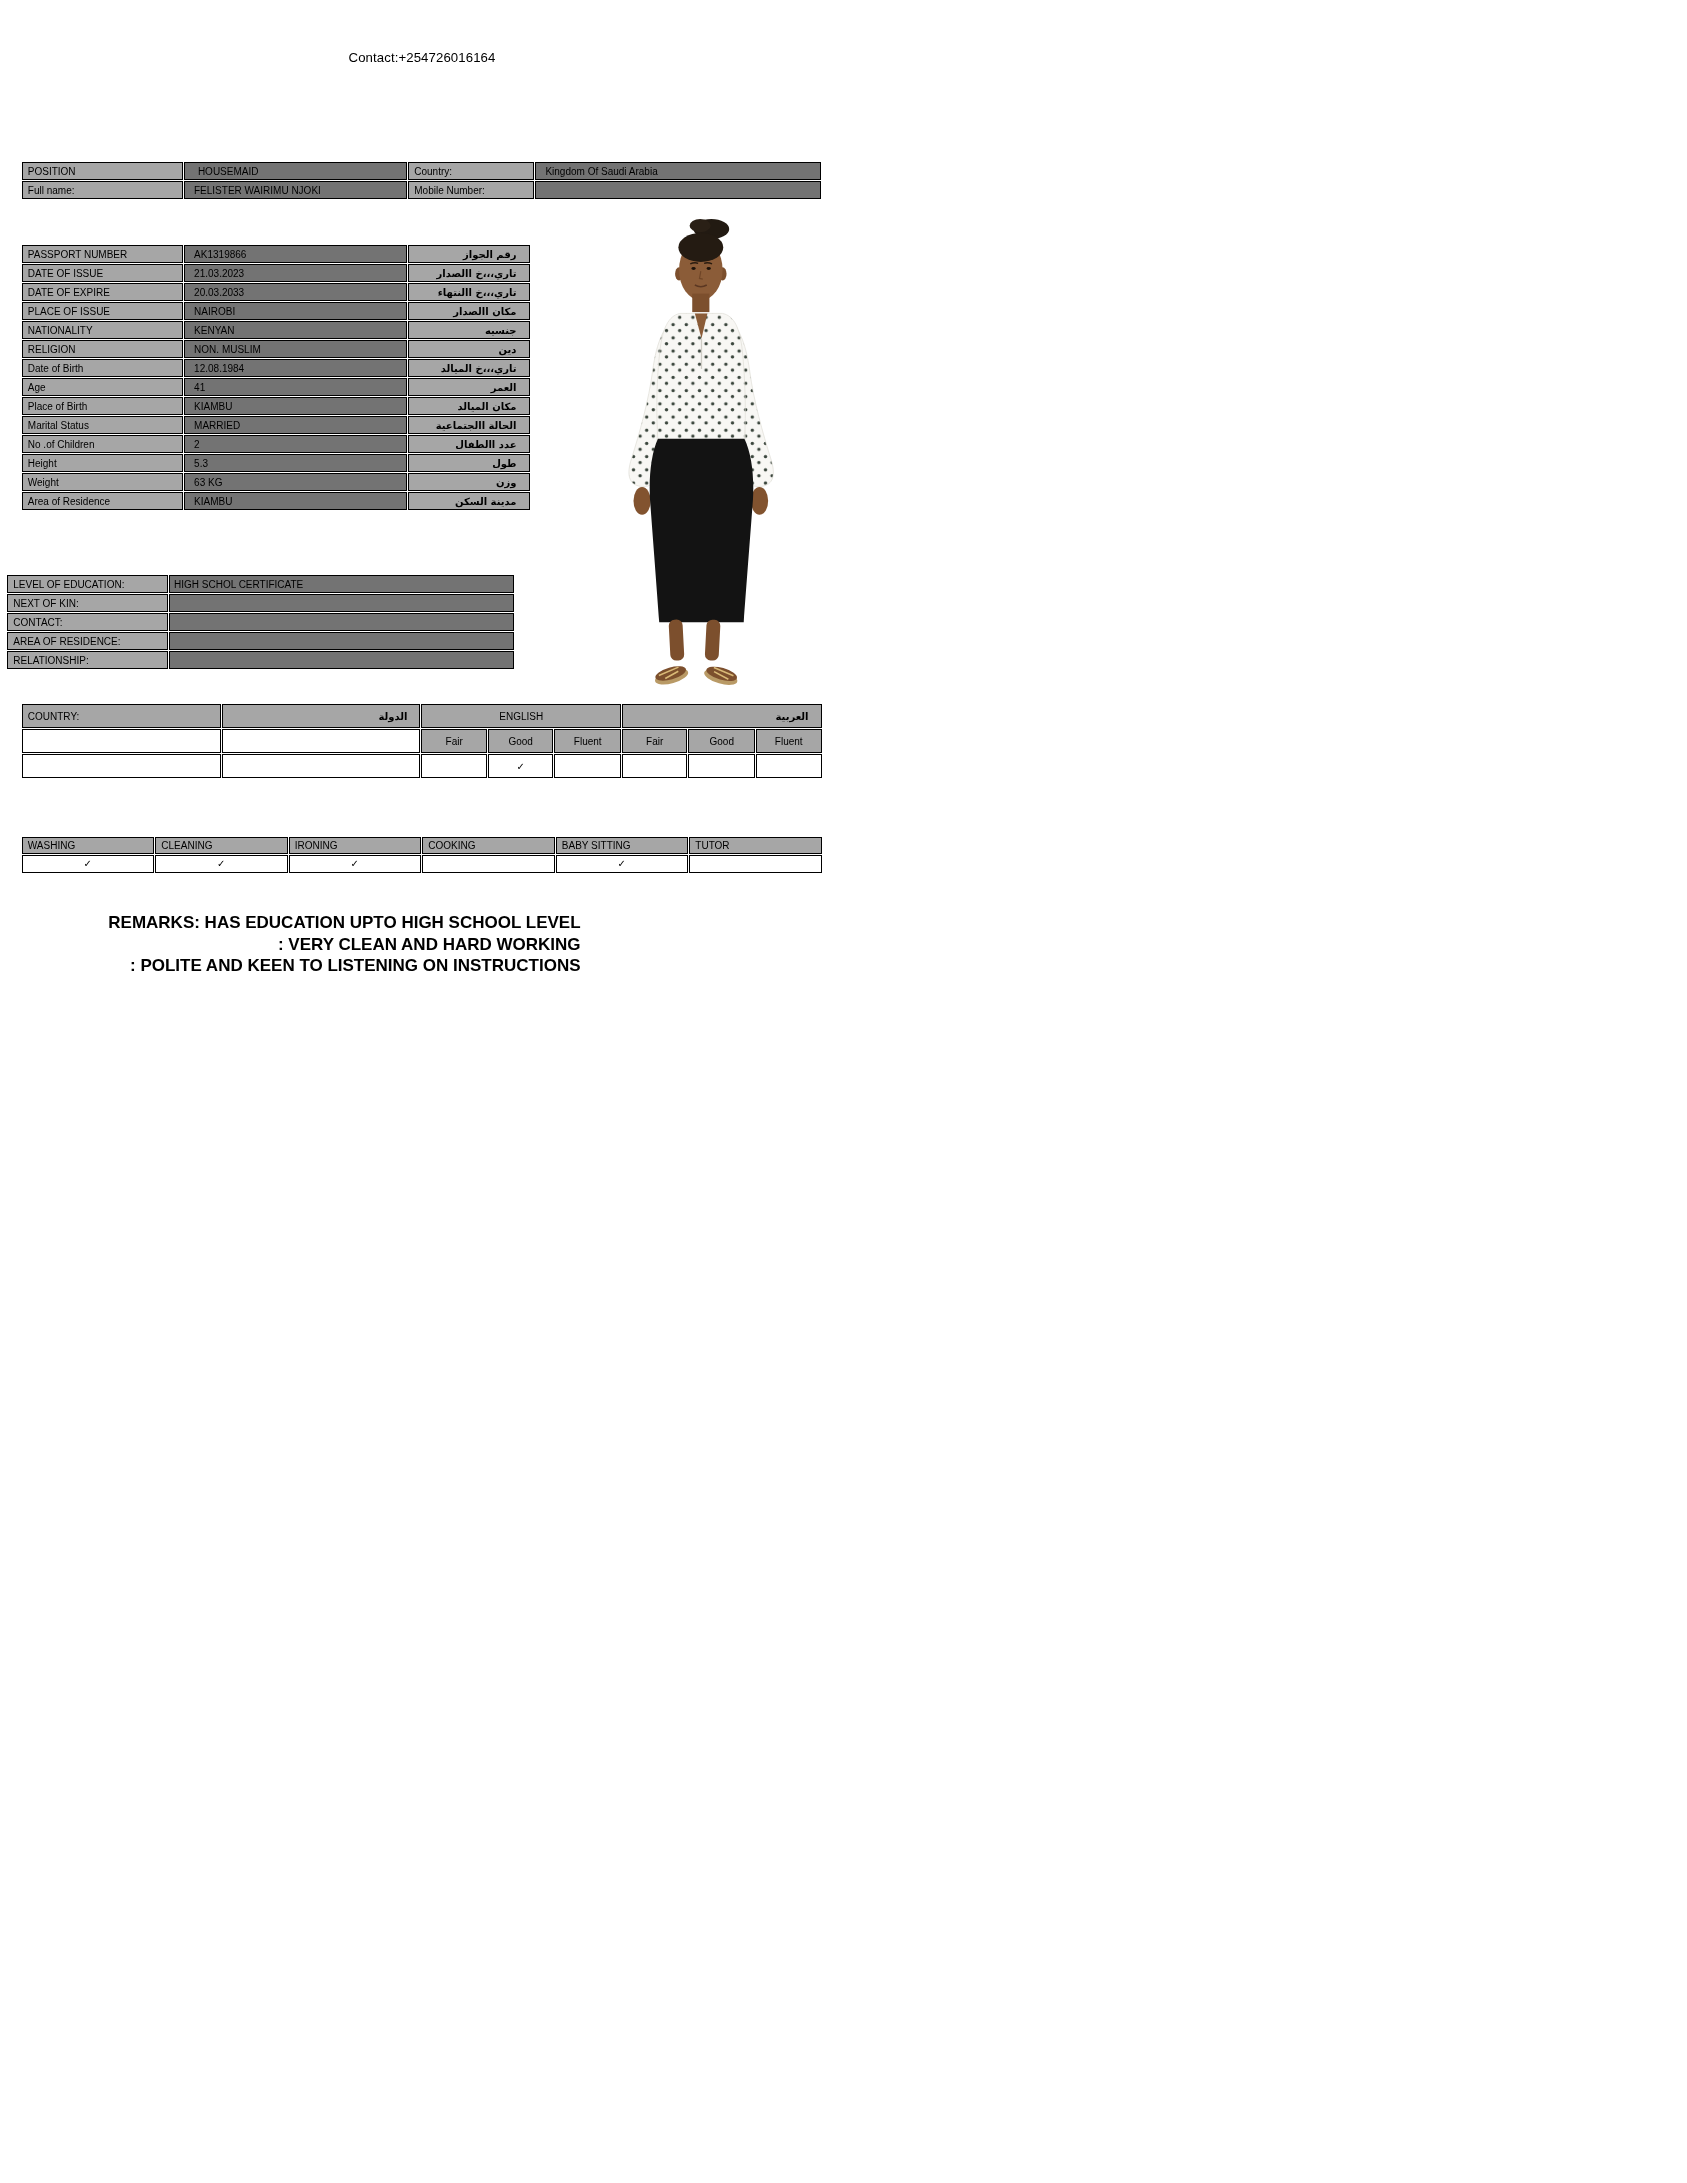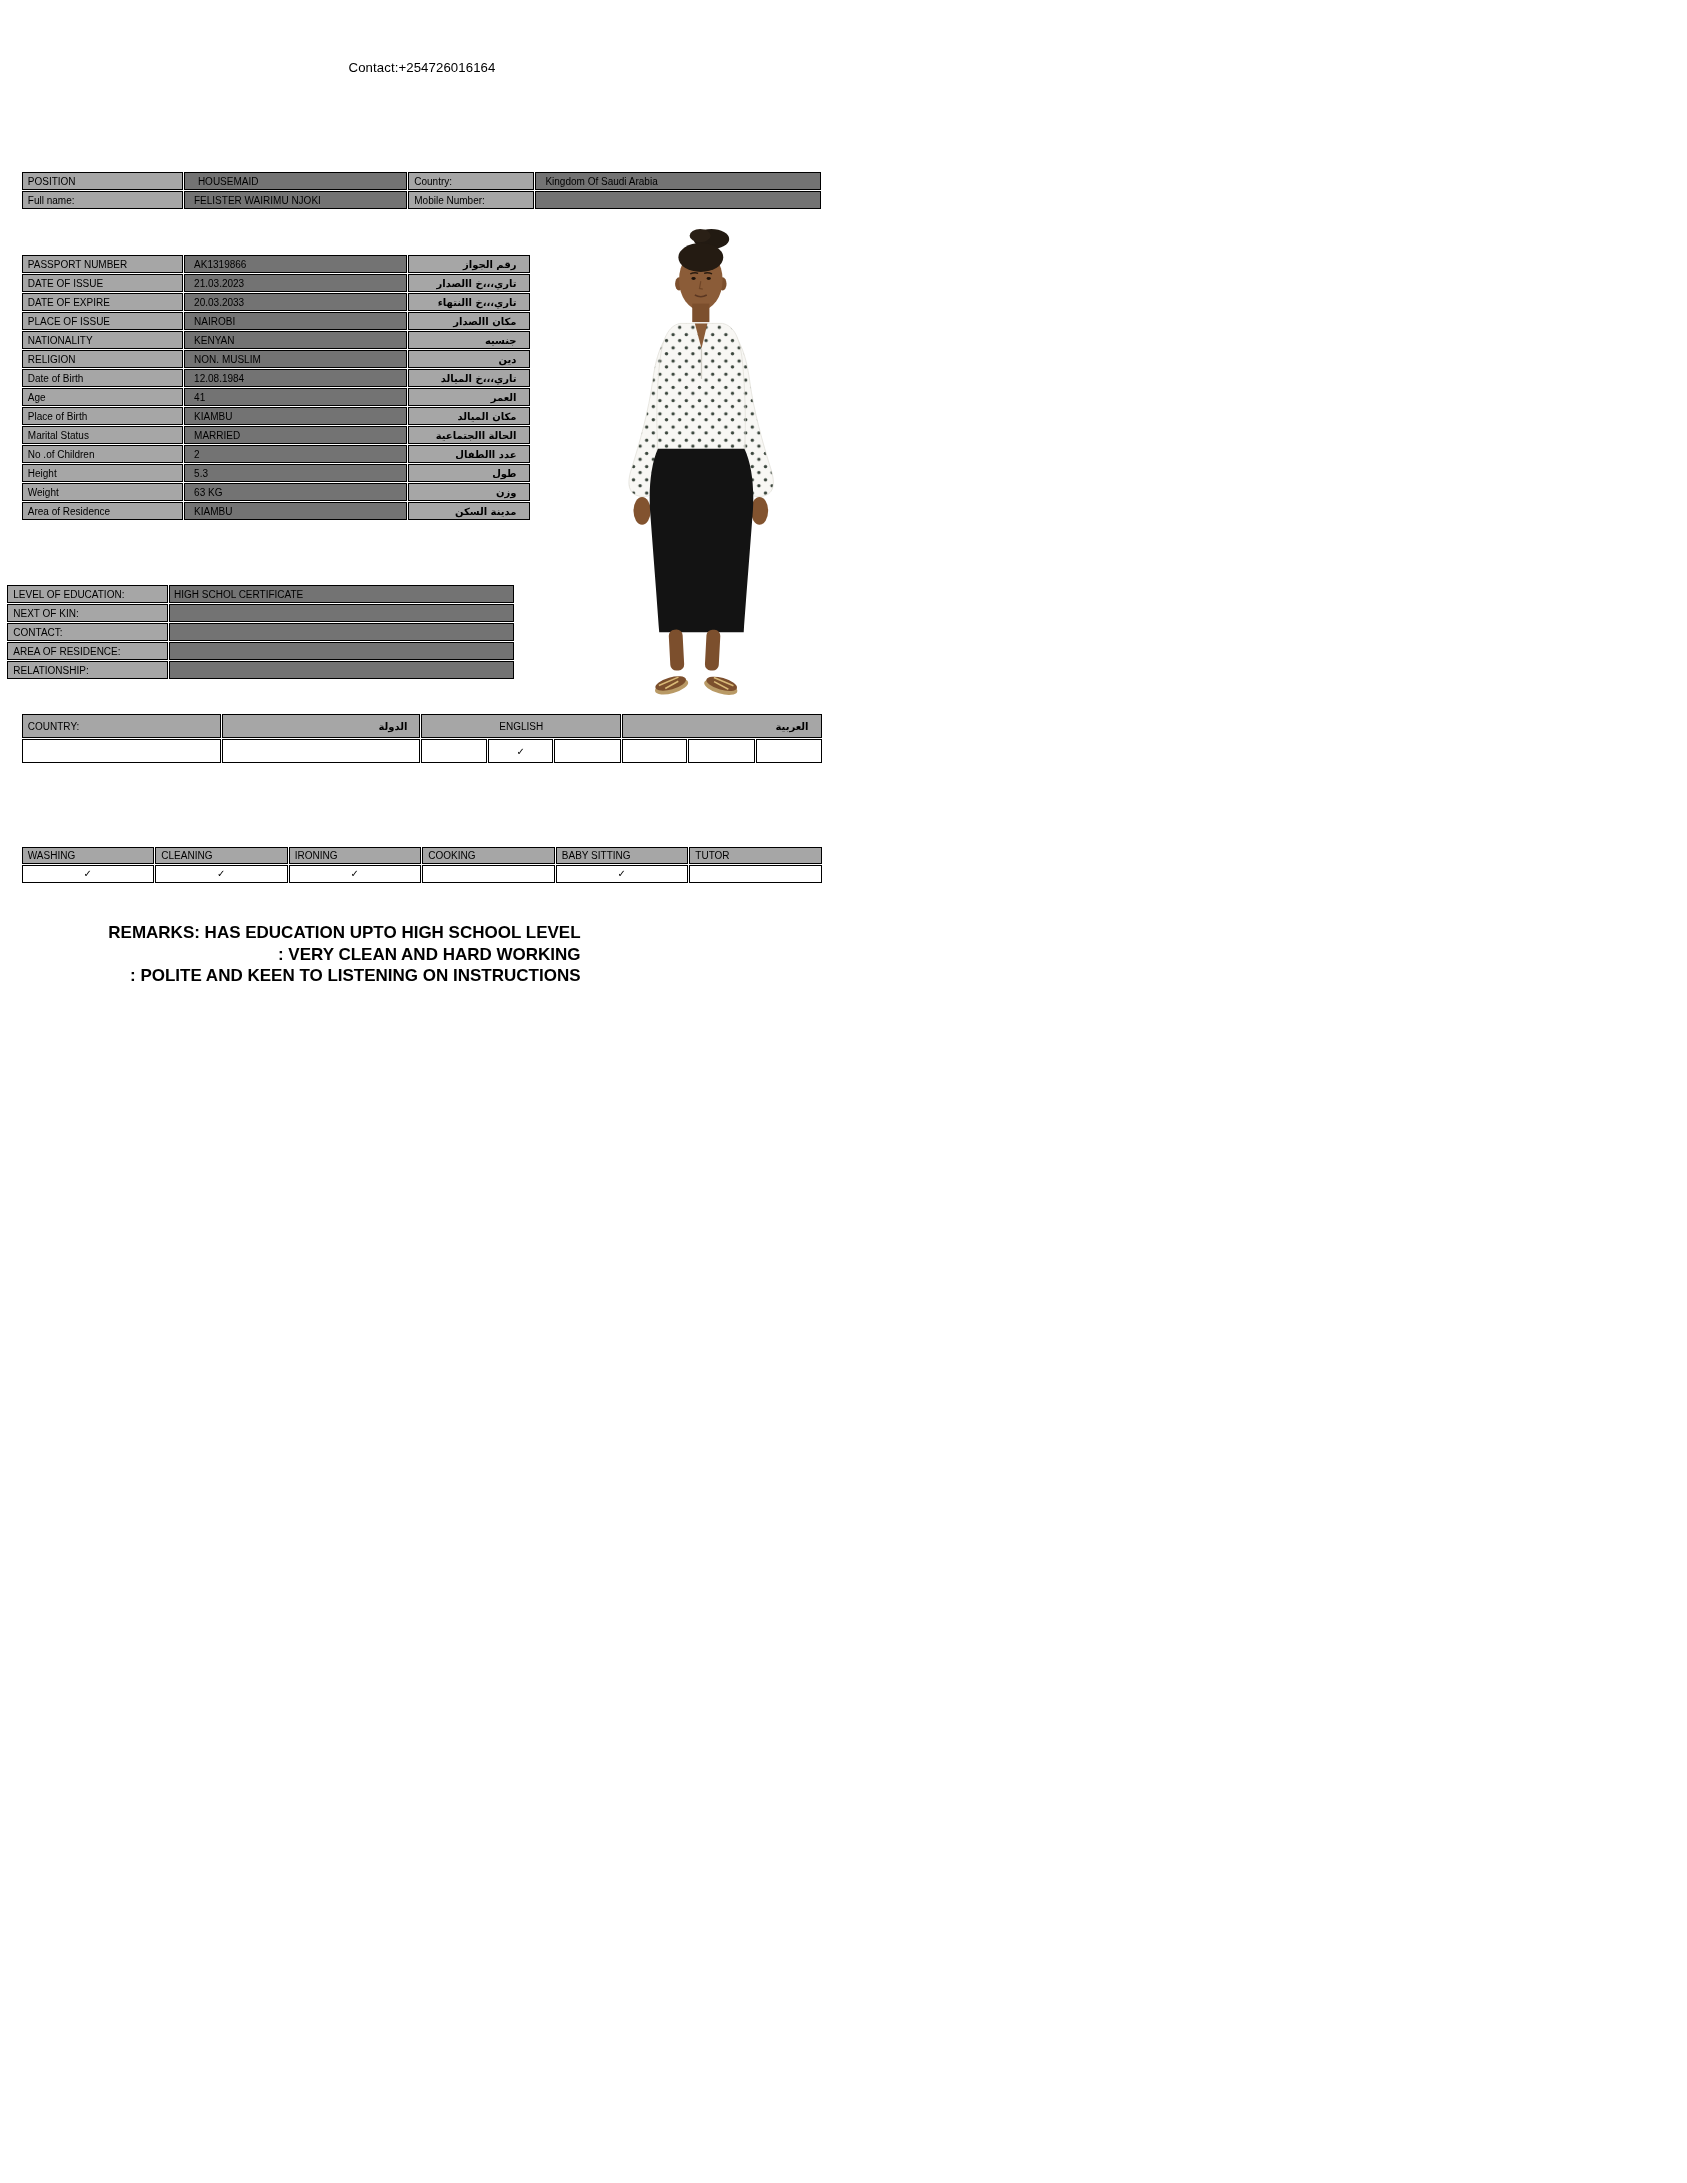--- a/index.html
+++ b/index.html
@@ -5,21 +5,20 @@
   * { box-sizing: border-box; margin: 0; padding: 0; }
   html, body { background: #ffffff; }
   .sheet {
     position: relative;
     width: 844px;
     height: 1092px;
     background: #ffffff;
     font-family: "Liberation Sans", sans-serif;
     color: #000;
     overflow: hidden;
-    margin-top: 10px;
   }
   .contact {
     position: absolute;
     top: 50px; left: 0; width: 844px;
     text-align: center;
     font-size: 13.2px;
     letter-spacing: 0.1px;
   }
   table.t {
     position: absolute;
@@ -229,20 +228,30 @@
       <col style="width:65px">
         <col style="width:66px">
         <col style="width:65px">
     </colgroup>
     <tbody>
     <tr>
       <td class="lbl">COUNTRY:</td>
       <td class="ar">الدولة</td>
       <td class="lbl ctr" colspan="3">ENGLISH</td>
       <td class="ar" colspan="3">العربية</td>
+    </tr>
+    <tr>
+      <td class="blank"></td>
+      <td class="blank"></td>
+      <td class="lbl ctr">Fair</td>
+      <td class="lbl ctr">Good</td>
+      <td class="lbl ctr">Fluent</td>
+      <td class="lbl ctr">Fair</td>
+      <td class="lbl ctr">Good</td>
+      <td class="lbl ctr">Fluent</td>
     </tr>
     <tr>
       <td class="blank"></td>
       <td class="blank"></td>
       <td class="chk"></td>
       <td class="chk">✓</td>
       <td class="chk"></td>
       <td class="chk"></td>
       <td class="chk"></td>
       <td class="chk"></td>

